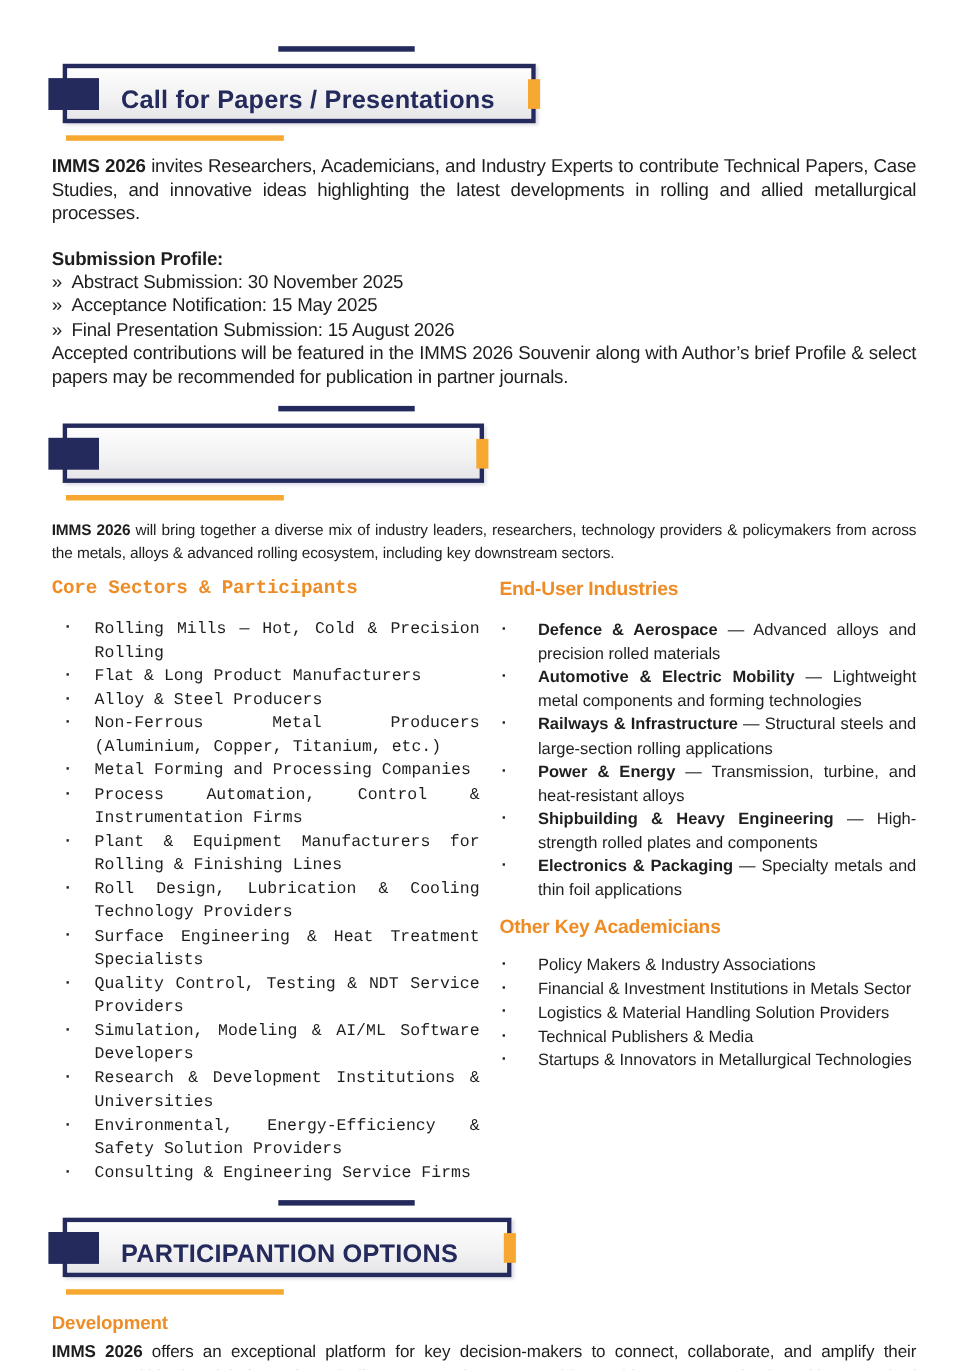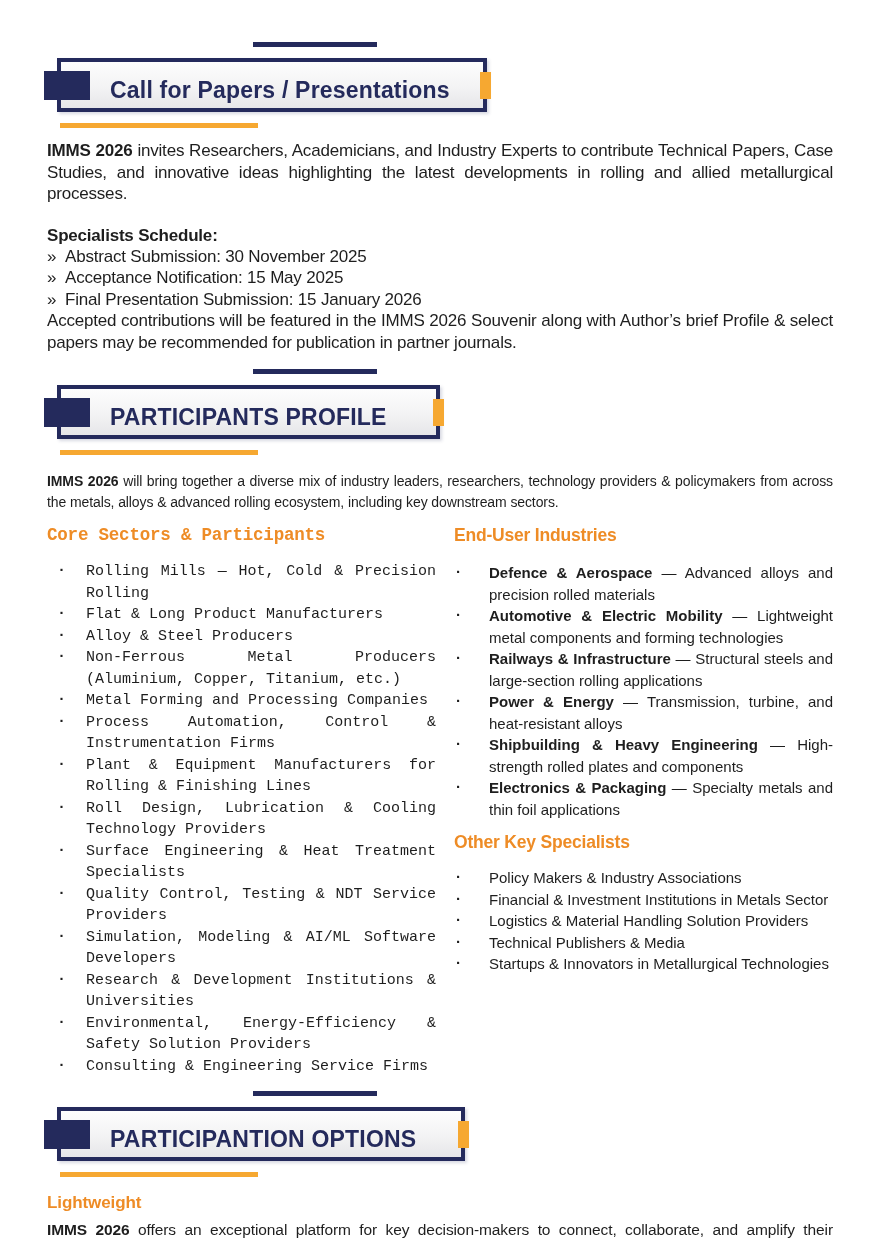--- a/index.html
+++ b/index.html
@@ -65,34 +65,33 @@
     <div class="topline"></div>
     <div class="box"></div>
     <div class="square"></div>
     <div class="title">Call for Papers / Presentations</div>
     <div class="accent"></div>
     <div class="underline"></div>
   </div>
 
   <p class="para mt-p1"><b class="bold-lead">IMMS 2026</b><span> invites Researchers, Academicians, and Industry Experts to contribute Technical Papers, Case Studies, and innovative ideas highlighting the latest developments in rolling and allied metallurgical processes.</span></p>
 
-  <p class="sched-head">Specialists Schedule:</p>
+  <p class="sched-head">Submission Profile:</p>
   <ul class="sched">
       <li><span class="mk">»</span><span class="li-text">Abstract Submission: 30 November 2025</span></li>
       <li><span class="mk">»</span><span class="li-text">Acceptance Notification: 15 May 2025</span></li>
-      <li><span class="mk">»</span><span class="li-text">Final Presentation Submission: 15 January 2026</span></li>
+      <li><span class="mk">»</span><span class="li-text">Final Presentation Submission: 15 August 2026</span></li>
     </ul>
 
   <p class="para">Accepted contributions will be featured in the IMMS 2026 Souvenir along with Author’s brief Profile &amp; select papers may be recommended for publication in partner journals.</p>
 
   <div class="banner mt-b2" style="--bw:383px;">
     <div class="topline"></div>
     <div class="box"></div>
     <div class="square"></div>
-    <div class="title">PARTICIPANTS PROFILE</div>
     <div class="accent"></div>
     <div class="underline"></div>
   </div>
 
   <p class="intro2"><b class="bold-lead">IMMS 2026</b><span> will bring together a diverse mix of industry leaders, researchers, technology providers &amp; policymakers from across the metals, alloys &amp; advanced rolling ecosystem, including key downstream sectors.</span></p>
 
   <div class="cols">
     <div class="col-left">
       <p class="col-h">Core Sectors &amp; Participants</p>
       <ul class="blist">
@@ -115,36 +114,36 @@
     <div class="col-right">
       <p class="col-h">End-User Industries</p>
       <ul class="blist">
           <li><span class="blt">·</span><span class="li-text"><b>Defence &amp; Aerospace</b> — Advanced alloys and precision rolled materials</span></li>
           <li><span class="blt">·</span><span class="li-text"><b>Automotive &amp; Electric Mobility</b> — Lightweight metal components and forming technologies</span></li>
           <li><span class="blt">·</span><span class="li-text"><b>Railways &amp; Infrastructure</b> — Structural steels and large-section rolling applications</span></li>
           <li><span class="blt">·</span><span class="li-text"><b>Power &amp; Energy</b> — Transmission, turbine, and heat-resistant alloys</span></li>
           <li><span class="blt">·</span><span class="li-text"><b>Shipbuilding &amp; Heavy Engineering</b> — High-strength rolled plates and components</span></li>
           <li><span class="blt">·</span><span class="li-text"><b>Electronics &amp; Packaging</b> — Specialty metals and thin foil applications</span></li>
         </ul>
-      <p class="col-h mid">Other Key Specialists</p>
+      <p class="col-h mid">Other Key Academicians</p>
       <ul class="blist">
           <li><span class="blt">·</span><span class="li-text">Policy Makers &amp; Industry Associations</span></li>
           <li><span class="blt">·</span><span class="li-text">Financial &amp; Investment Institutions in Metals Sector</span></li>
           <li><span class="blt">·</span><span class="li-text">Logistics &amp; Material Handling Solution Providers</span></li>
           <li><span class="blt">·</span><span class="li-text">Technical Publishers &amp; Media</span></li>
           <li><span class="blt">·</span><span class="li-text">Startups &amp; Innovators in Metallurgical Technologies</span></li>
         </ul>
     </div>
   </div>
 
   <div class="banner mt-b3" style="--bw:408px;">
     <div class="topline"></div>
     <div class="box"></div>
     <div class="square"></div>
     <div class="title">PARTICIPANTION OPTIONS</div>
     <div class="accent"></div>
     <div class="underline"></div>
   </div>
 
-  <p class="sponsor-h">Lightweight</p>
+  <p class="sponsor-h">Development</p>
   <p class="sponsor-p"><b class="bold-lead">IMMS 2026</b><span> offers an exceptional platform for key decision-makers to connect, collaborate, and amplify their presence within the global metals and alloys community. Sponsorship provides your organization with unmatched visibility and brand positioning — ensuring valuable impact before, during, and after the event. A range of sponsorship opportunities are available and can also be customized to align with your objectives, brand strategy &amp; budget.</span></p>
 
 </div>
 
 </body></html>

